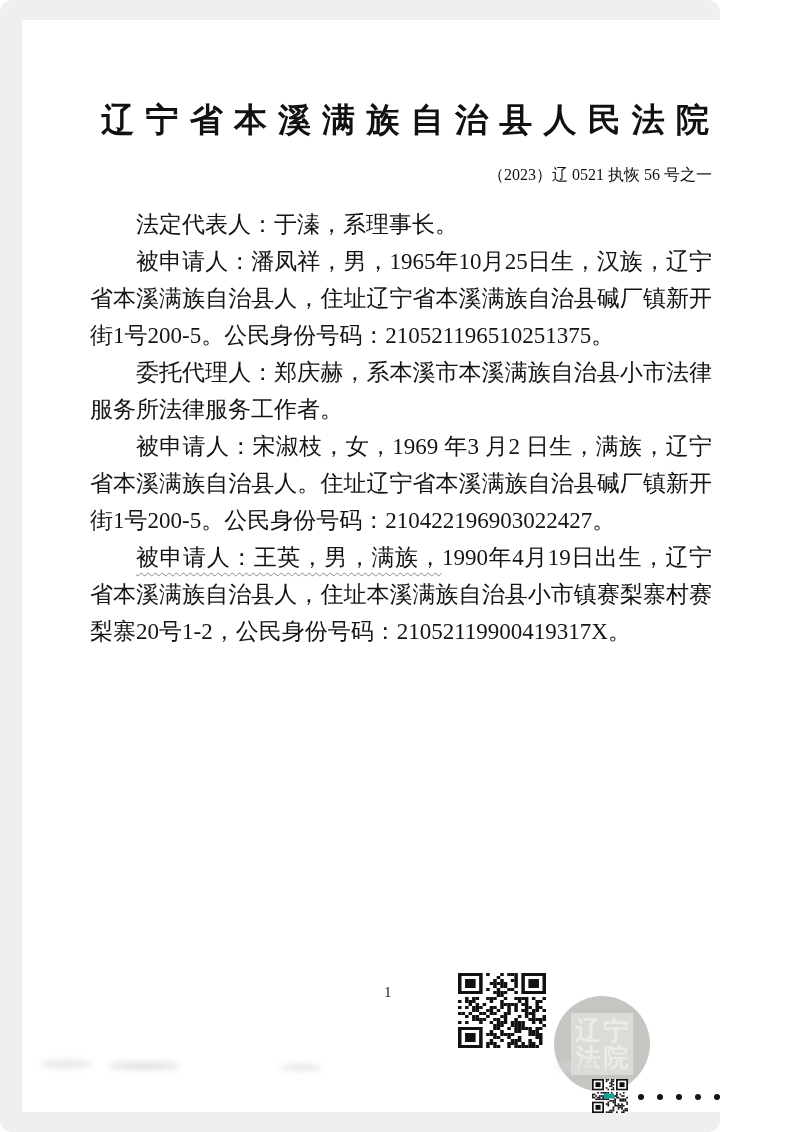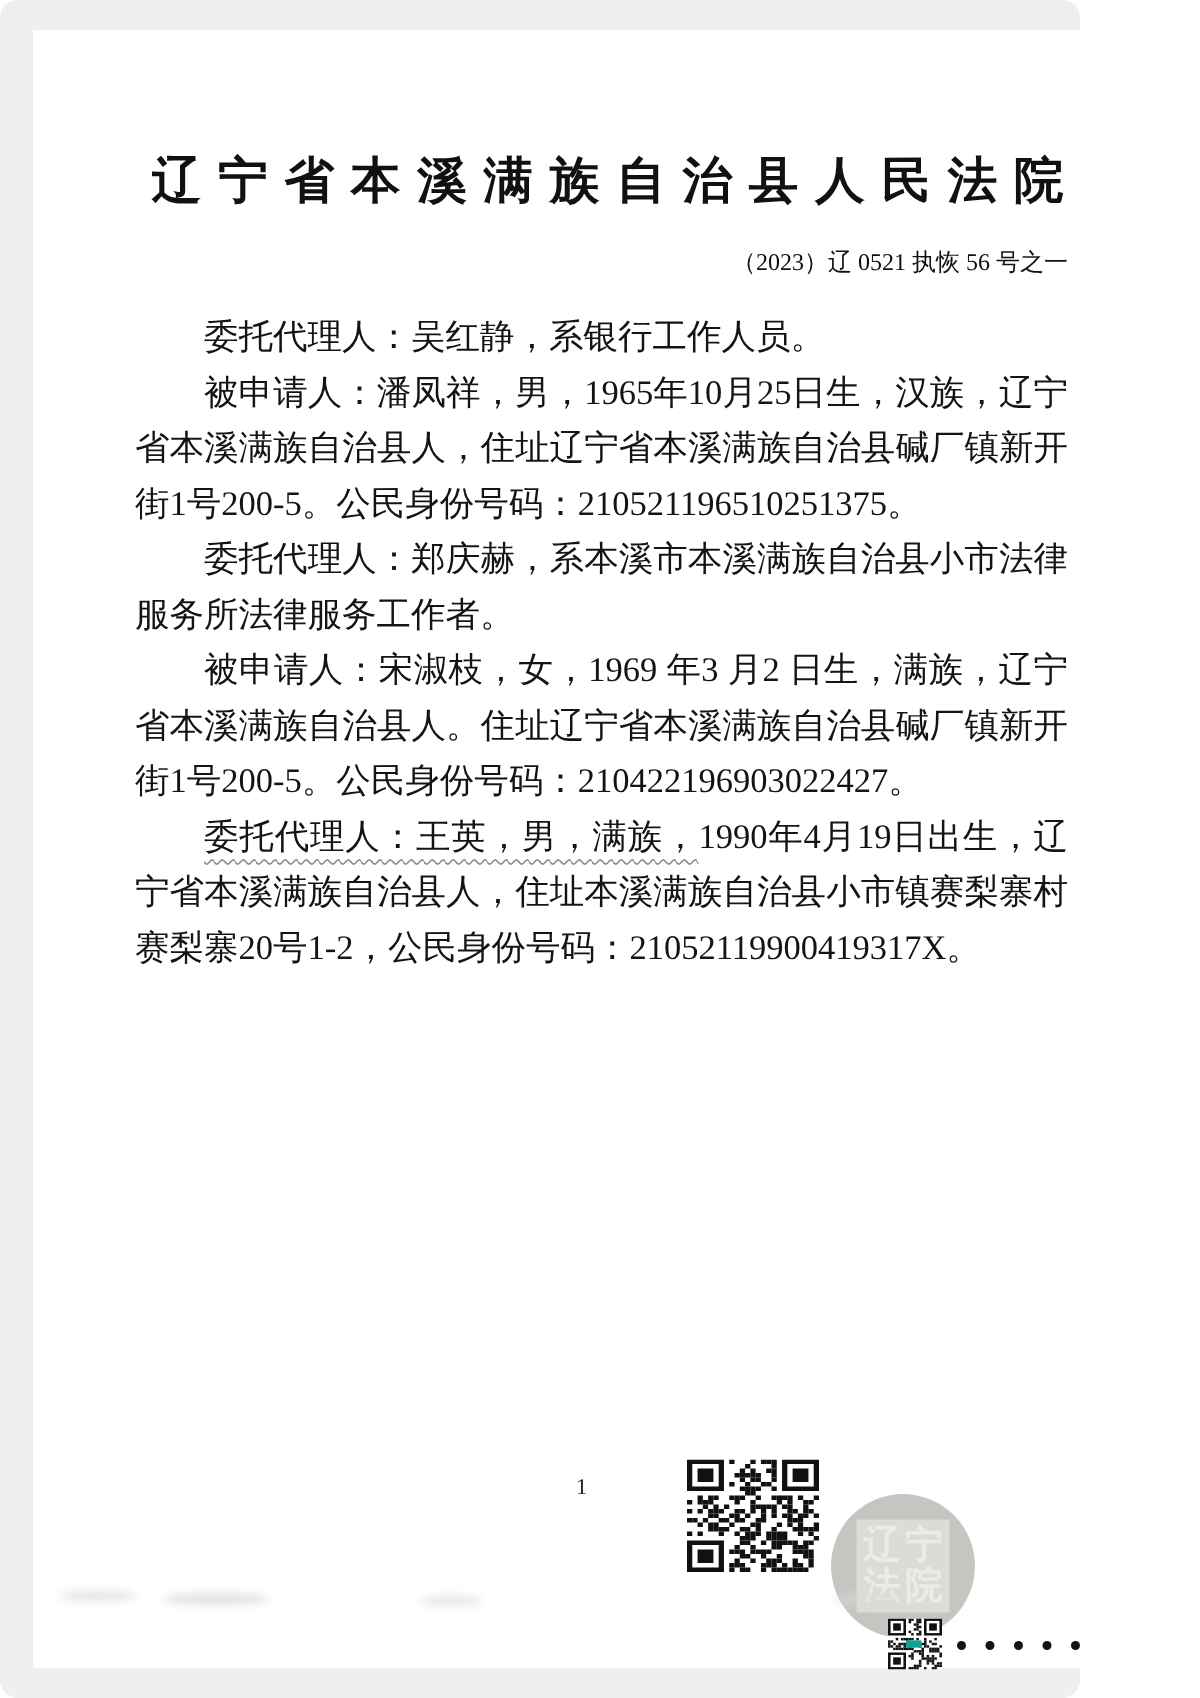--- a/index.html
+++ b/index.html
@@ -88,25 +88,25 @@
 <div class="screen">
   <div class="page">
 
     <div class="inner">
       <h1 class="court-name">辽宁省本溪满族自治县人民法院</h1>
 
 
       <div class="case-no">（2023）辽 0521 执恢 56 号之一</div>
 
       <div class="doc-body">
-        <p>委托代理人：吴红静，系银行工作人员。</p>
+        <p>法定代表人：于溱，系理事长。</p>
         <p>被申请人：潘凤祥，男，1965年10月25日生，汉族，辽宁省本溪满族自治县人，住址辽宁省本溪满族自治县碱厂镇新开街1号200-5。公民身份号码：210521196510251375。</p>
         <p>委托代理人：郑庆赫，系本溪市本溪满族自治县小市法律服务所法律服务工作者。</p>
         <p>被申请人：宋淑枝，女，1969 年3 月2 日生，满族，辽宁省本溪满族自治县人。住址辽宁省本溪满族自治县碱厂镇新开街1号200-5。公民身份号码：210422196903022427。</p>
-        <p><span class="wavy">委托代理人：王英，男，满族，</span><span>1990年4月19日出生，辽宁省本溪满族自治县人，住址本溪满族自治县小市镇赛梨寨村赛梨寨20号1-2，公民身份号码：21052119900419317X。</span></p>
+        <p><span class="wavy">被申请人：王英，男，满族，</span><span>1990年4月19日出生，辽宁省本溪满族自治县人，住址本溪满族自治县小市镇赛梨寨村赛梨寨20号1-2，公民身份号码：21052119900419317X。</span></p>
       </div>
     </div>
 
     <span class="page-number">1</span>
 
     <svg class="qr-main" xmlns="http://www.w3.org/2000/svg" preserveAspectRatio="none" viewBox="0 0 25 25">
         <rect x="0" y="0" width="25" height="25" fill="#ffffff"></rect>
         <rect x="0" y="0" width="7" height="7" fill="#111"></rect>
         <rect x="1" y="1" width="5" height="5" fill="#fff"></rect>
         <rect x="2" y="2" width="3" height="3" fill="#111"></rect>

